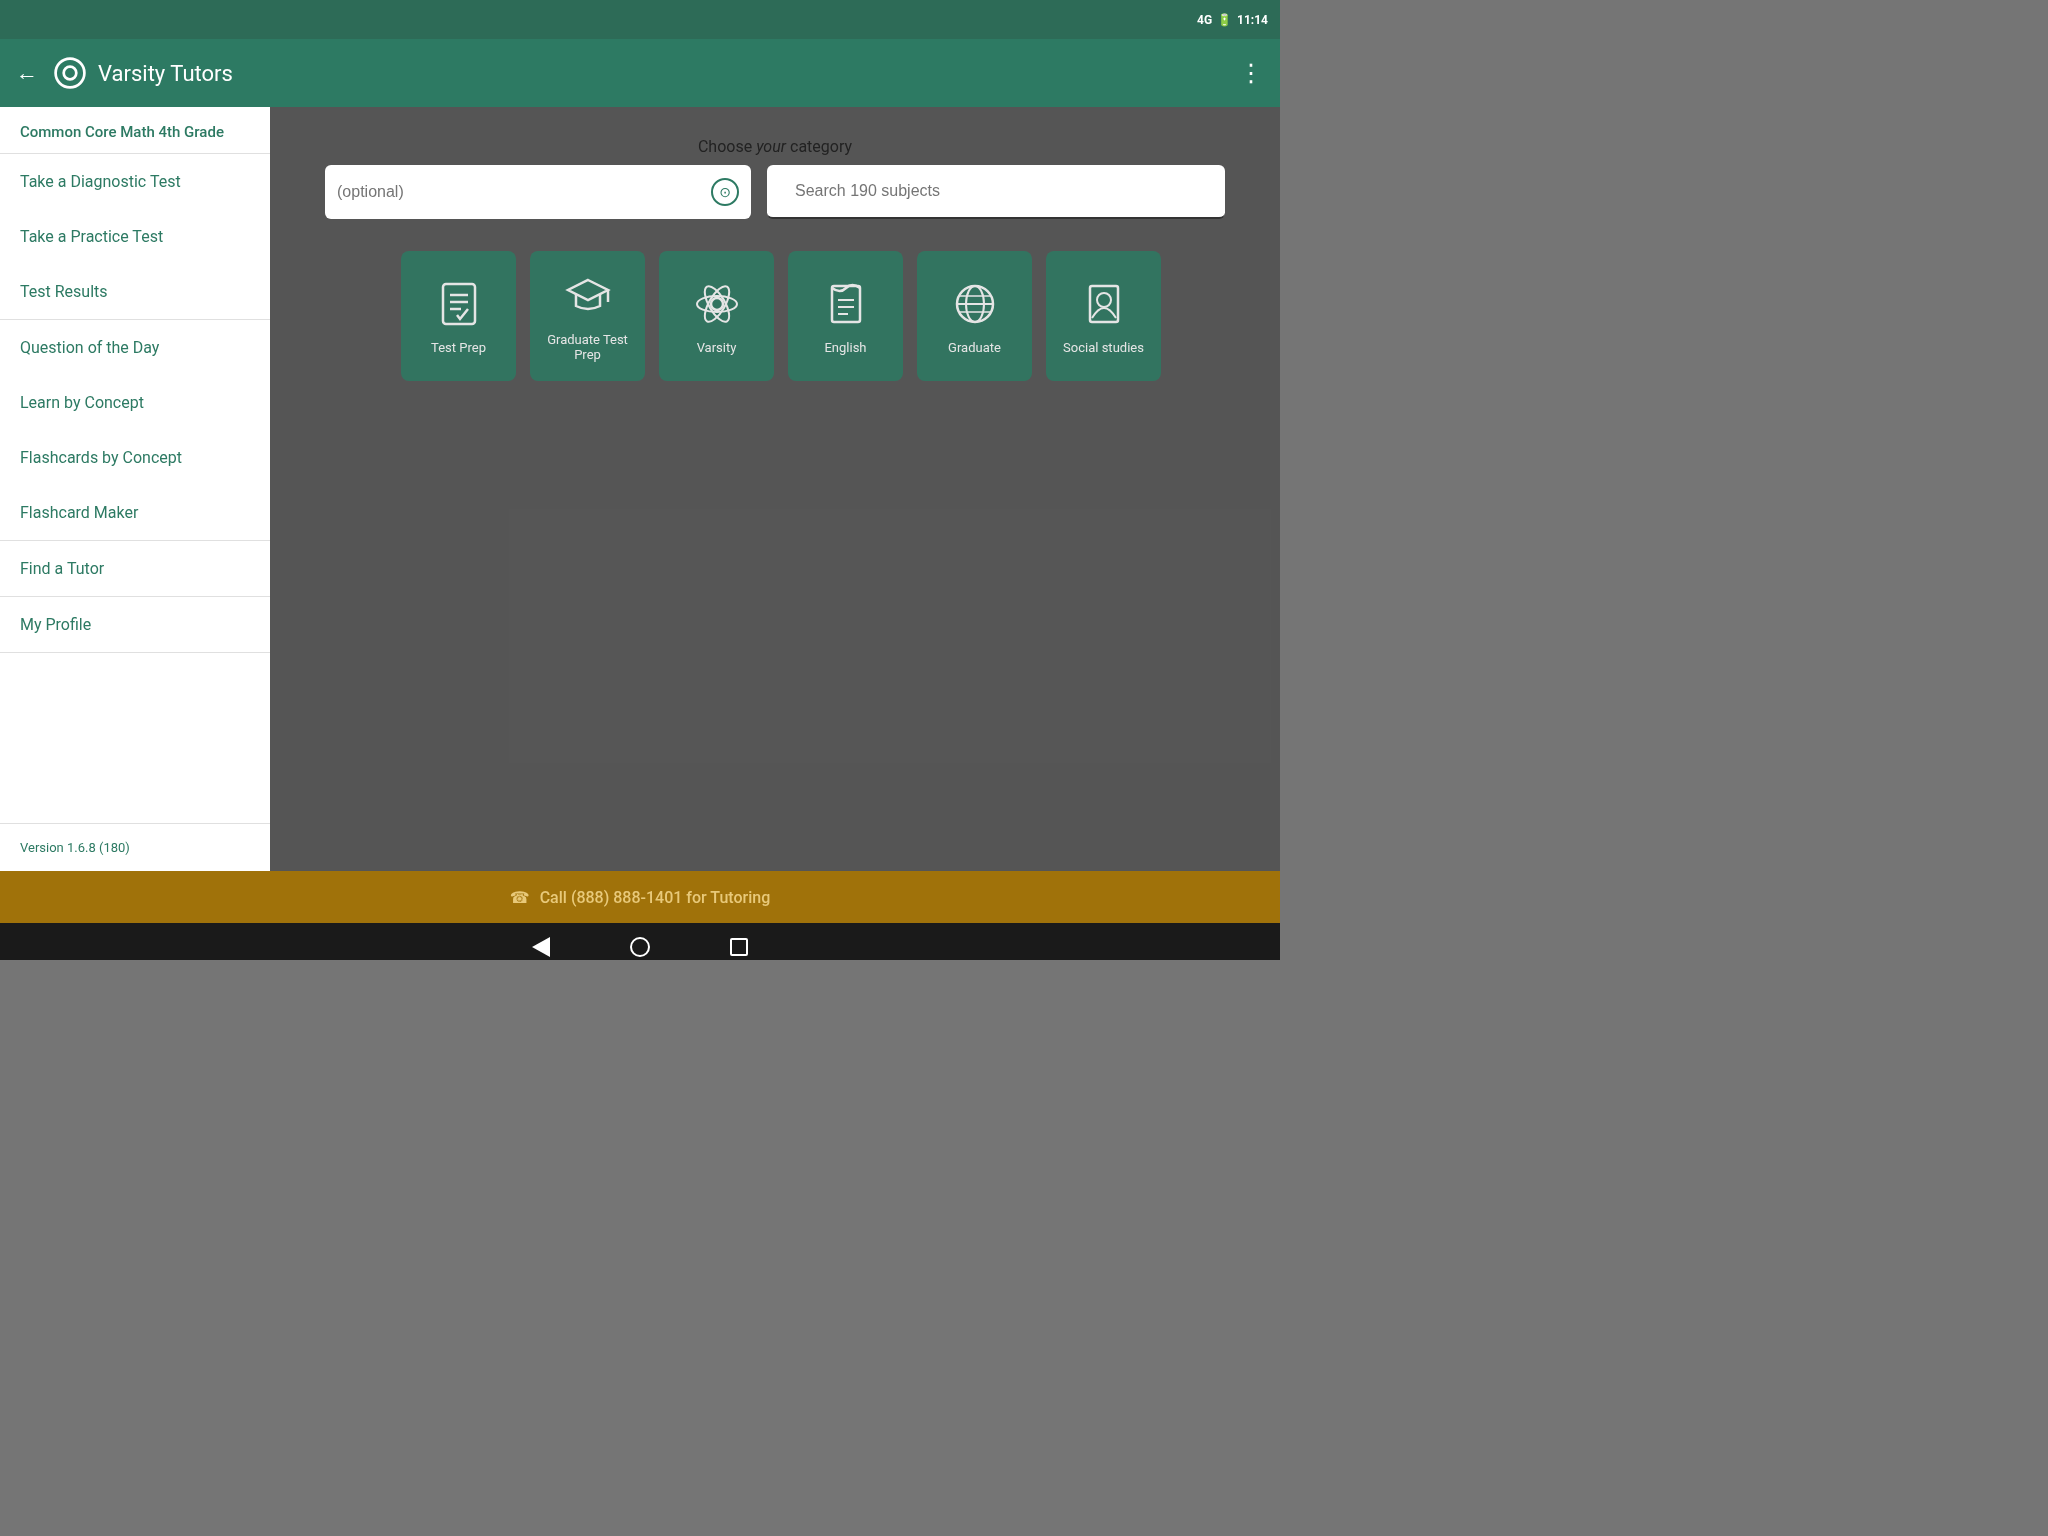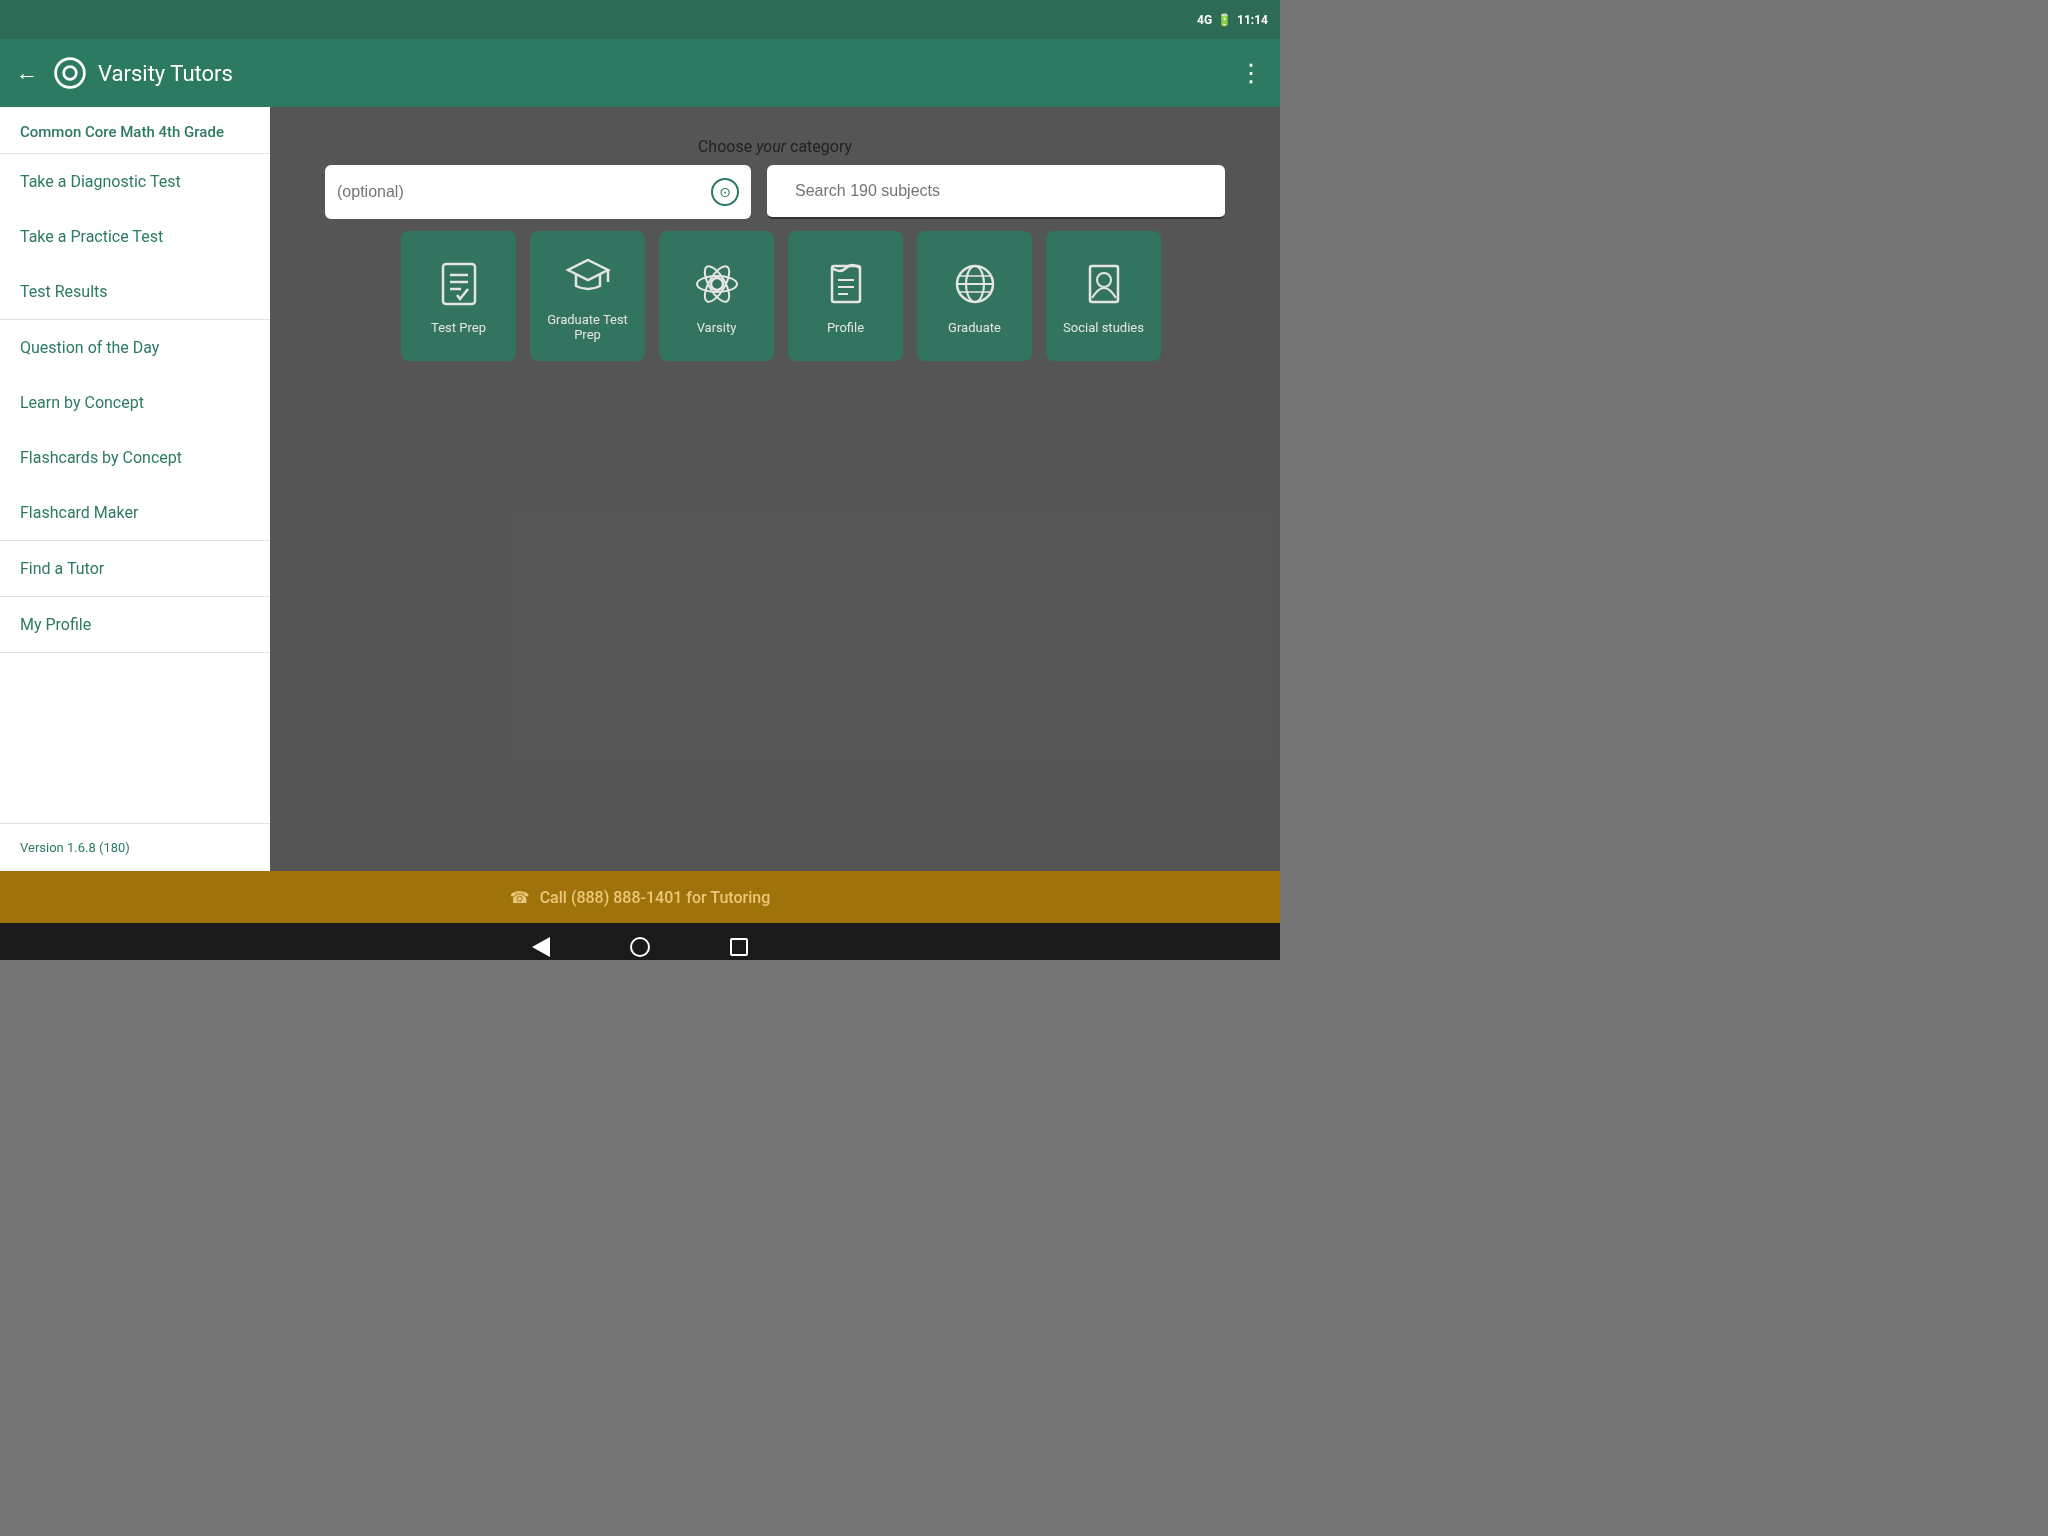--- a/index.html
+++ b/index.html
@@ -130,21 +130,21 @@
     }
     .page-title em {
       font-style: italic;
     }
 
     .search-row {
       display: flex;
       gap: 16px;
       width: 100%;
       max-width: 900px;
-      margin-bottom: 12px;
+      margin-bottom: 32px;
     }
 
     .search-field-left {
       flex: 1;
       background: white;
       border-radius: 6px;
       display: flex;
       align-items: center;
       padding: 0 12px;
       height: 54px;
@@ -363,21 +363,21 @@
       </div>
 
       <div class="category-card">
         <svg class="cat-svg" viewBox="0 0 52 52">
           <rect x="12" y="8" width="28" height="36" rx="2" fill="none" stroke="white" stroke-width="2.5"></rect>
           <path d="M12,10 Q20,16 26,10 Q32,4 40,10" fill="none" stroke="white" stroke-width="2.5"></path>
           <line x1="18" y1="22" x2="34" y2="22" stroke="white" stroke-width="2"></line>
           <line x1="18" y1="29" x2="34" y2="29" stroke="white" stroke-width="2"></line>
           <line x1="18" y1="36" x2="28" y2="36" stroke="white" stroke-width="2"></line>
         </svg>
-        <span class="category-label">Profile</span>
+        <span class="category-label">English</span>
       </div>
 
       <div class="category-card">
         <svg class="cat-svg" viewBox="0 0 52 52">
           <circle cx="26" cy="26" r="18" fill="none" stroke="white" stroke-width="2.5"></circle>
           <ellipse cx="26" cy="26" rx="9" ry="18" fill="none" stroke="white" stroke-width="2"></ellipse>
           <line x1="8" y1="26" x2="44" y2="26" stroke="white" stroke-width="2"></line>
           <line x1="10" y1="18" x2="42" y2="18" stroke="white" stroke-width="1.5"></line>
           <line x1="10" y1="34" x2="42" y2="34" stroke="white" stroke-width="1.5"></line>
         </svg>

